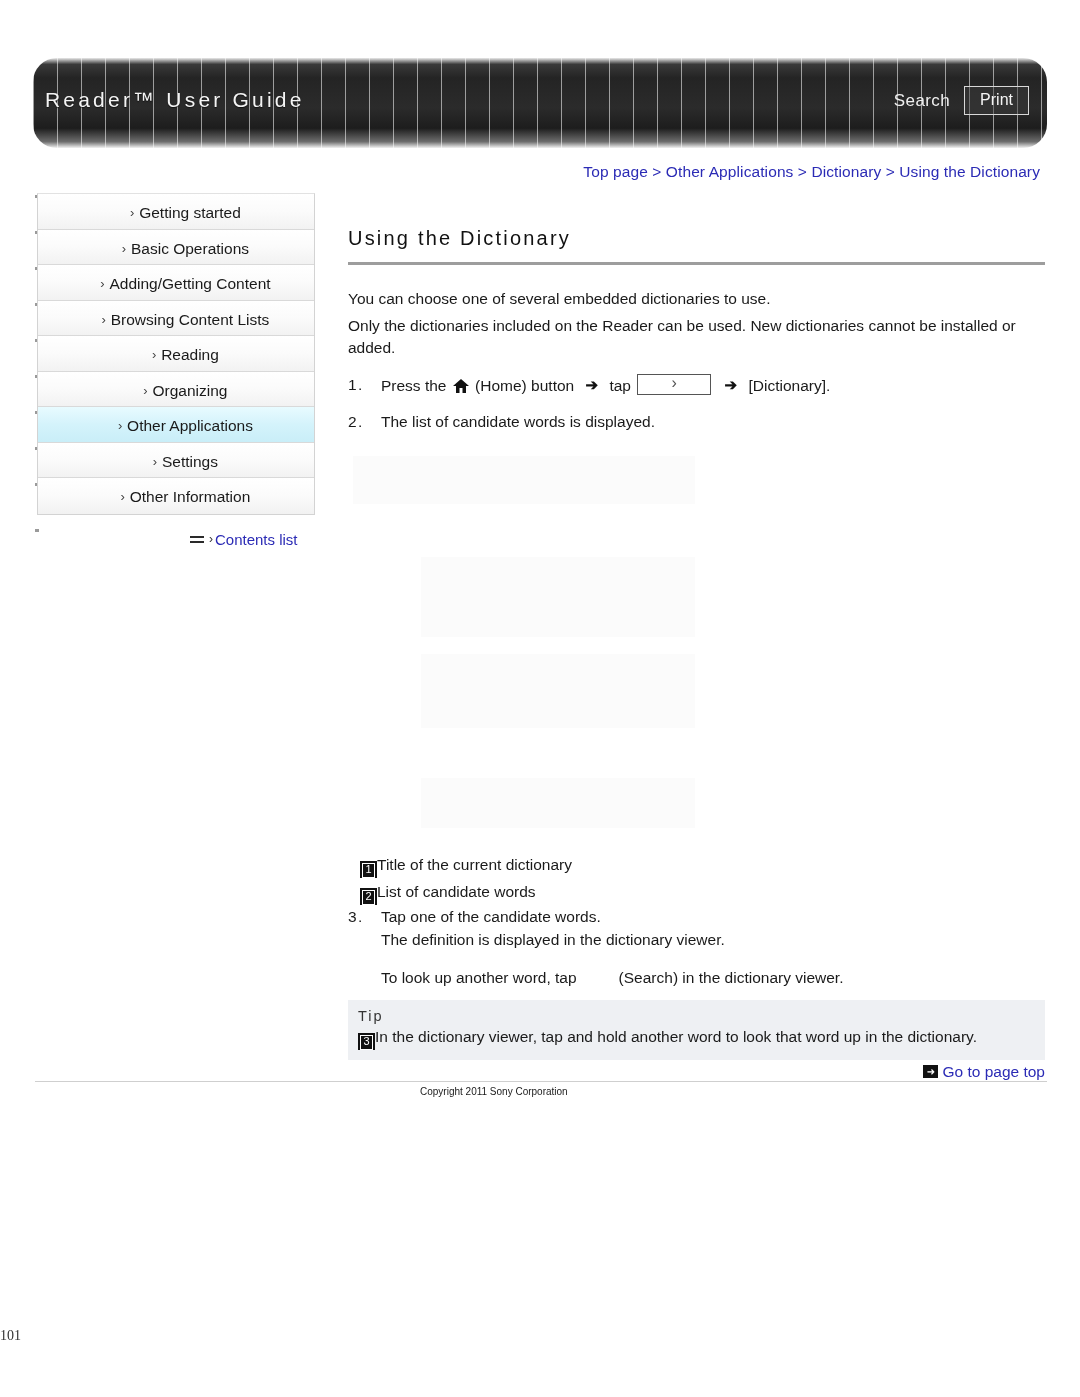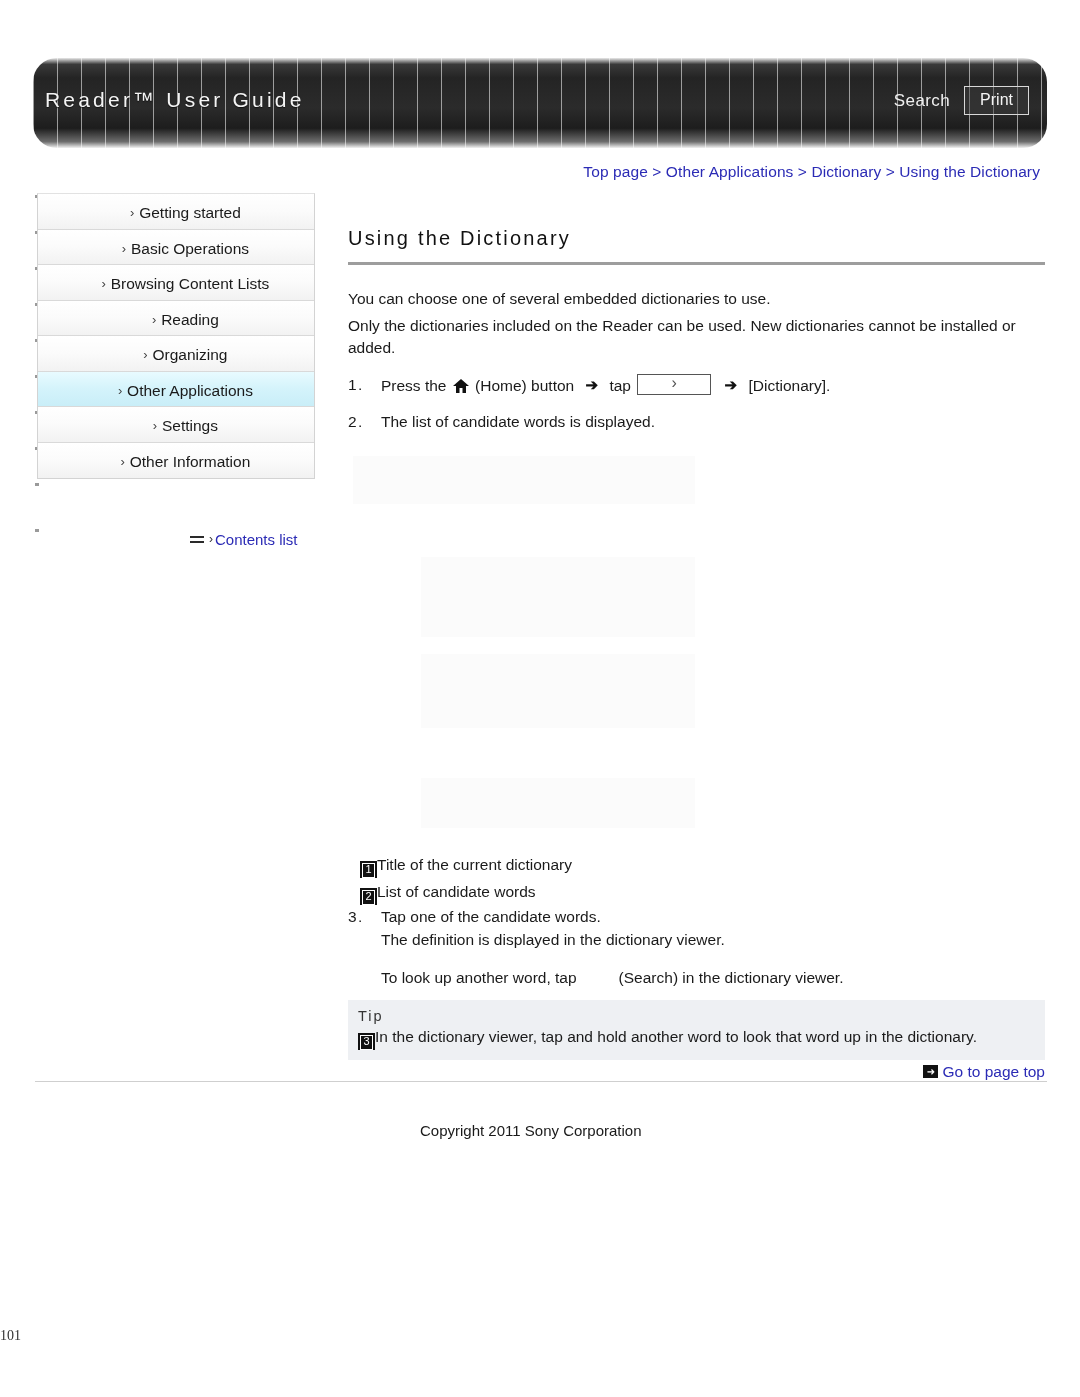--- a/index.html
+++ b/index.html
@@ -363,24 +363,23 @@
     left: 35px;
     top: 1081px;
     width: 1012px;
     height: 1px;
     background: #cfcfcf;
   }
   .copyright {
     position: absolute;
     left: 420px;
     top: 1086px;
-    font-size: 15px;
+    font-size: 10px;
     color: #1a1a1a;
     white-space: nowrap;
-    margin-top: 36px;
   }
   .page-number {
     position: absolute;
     left: 0;
     top: 1328px;
     width: 1080px;
     text-align: left;
     font-size: 14px;
     color: #333;
     font-family: Liberation Serif, serif;
@@ -411,20 +410,23 @@
   <i style="top:290px"></i>
     <i style="top:336px"></i>
 </div>
 
 <div class="sidebar">
   <div class="nav-item">
     <span class="bullet">›</span><span class="lbl">Getting started</span>
   </div>
   <div class="nav-item">
     <span class="bullet">›</span><span class="lbl">Basic Operations</span>
+  </div>
+  <div class="nav-item">
+    <span class="bullet">›</span><span class="lbl">Adding/Getting Content</span>
   </div>
   <div class="nav-item">
     <span class="bullet">›</span><span class="lbl">Browsing Content Lists</span>
   </div>
   <div class="nav-item">
     <span class="bullet">›</span><span class="lbl">Reading</span>
   </div>
   <div class="nav-item">
     <span class="bullet">›</span><span class="lbl">Organizing</span>
   </div>

